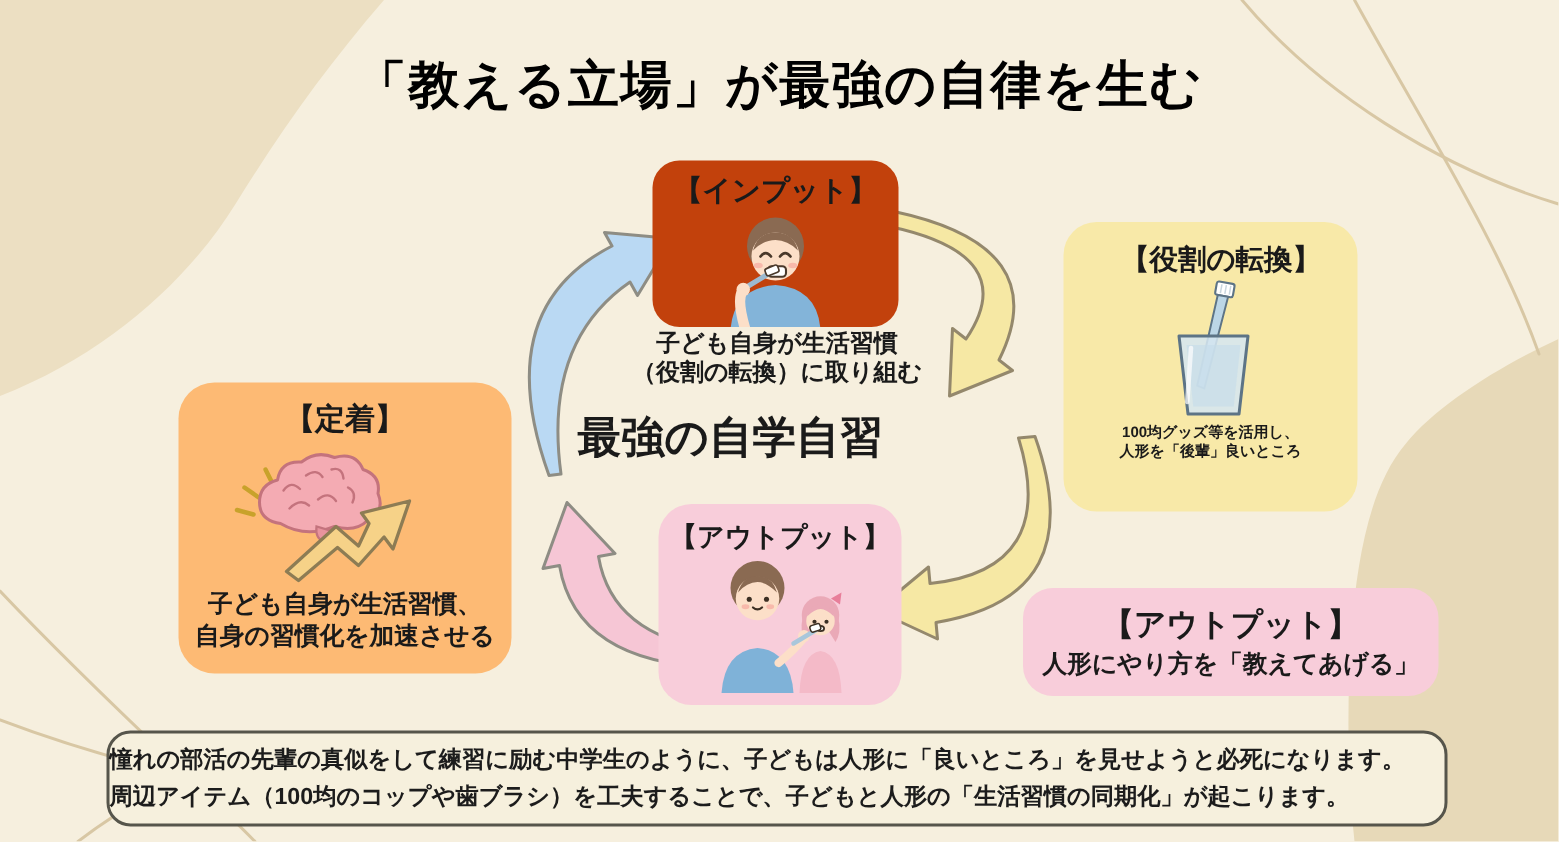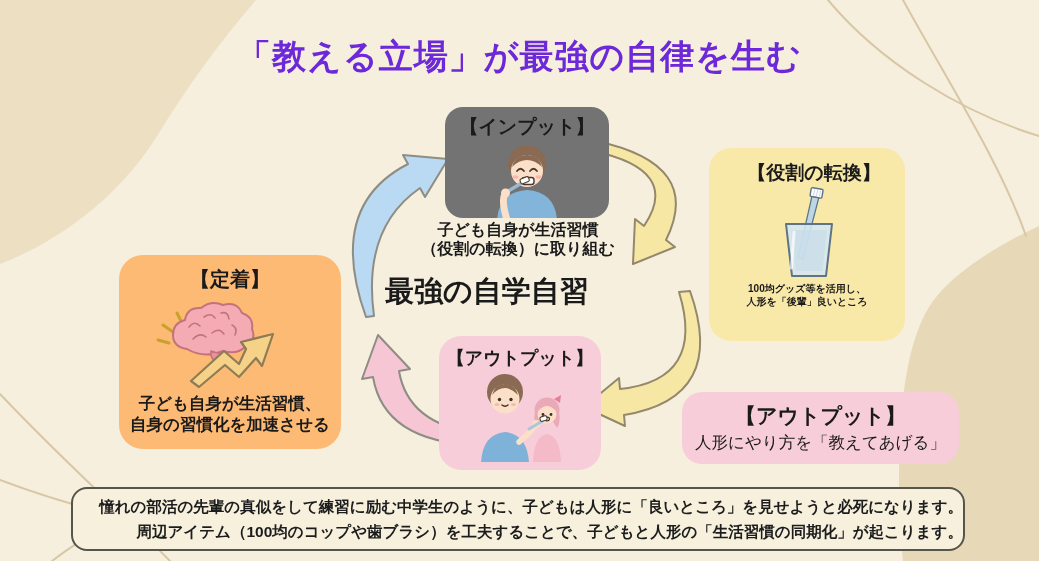--- a/index.html
+++ b/index.html
@@ -14,30 +14,30 @@
     position:relative; width:1039px; height:561px;
     background:#f6efde; overflow:hidden;
   }
   svg.bg-layer, svg.arrow-layer{
     position:absolute; left:0; top:0; width:1039px; height:561px;
     pointer-events:none;
   }
   .title{
     position:absolute; left:0; top:34px; width:100%;
     text-align:center; font-size:34px; font-weight:900;
-    letter-spacing:1px; color:#6d28d9;
+    letter-spacing:1px; color:#000000;
   }
   .card{
     position:absolute; display:flex; flex-direction:column;
     align-items:center; overflow:hidden;
   }
   .card-label{ font-weight:900; text-align:center; }
   .card-caption{ font-weight:800; text-align:center; }
-  .input-card{ left:445px; top:107px; width:164px; height:111px;
-    background:#737373; border-radius:18px;align-items:center; }
+  .input-card{ left:435px; top:107px; width:164px; height:111px;
+    background:#c2410c; border-radius:18px;align-items:center; }
   .input-card .card-label{ margin-top:7px; font-size:19px; }
   .input-caption{
     position:absolute; left:385px; top:221px; width:266px;
     text-align:center; font-size:16px; font-weight:800; line-height:1.18;
   }
   .center-caption{
     position:absolute; left:385px; top:272px; width:266px;
     text-align:left; font-size:29px; font-weight:900;
   }
   .role-card{ left:709px; top:148px; width:196px; height:193px;
@@ -50,25 +50,25 @@
   .retention-card .card-caption{ font-size:16.5px; line-height:1.3; }
   .output-card{ left:439px; top:336px; width:162px; height:134px;
     background:#f8cdda; border-radius:22px; }
   .output-card .card-label{ margin-top:10px; font-size:18px; }
   .output-note-card{
     position:absolute; left:682px; top:392px; width:277px; height:72px;
     background:#f8cdda; border-radius:20px;
     display:flex; flex-direction:column; justify-content:center; align-items:center;
   }
   .output-note-card .note-title{ font-size:21px; font-weight:900; }
-  .output-note-card .note-caption{ font-size:16.5px; font-weight:400; margin-top:2px; }
+  .output-note-card .note-caption{ font-size:16.5px; font-weight:700; margin-top:2px; }
   .footnote{
     position:absolute; left:71px; top:487px; width:894px; height:64px;
     border:2.5px solid #56554b; border-radius:16px; background:#f6f0dd;
-    display:flex; flex-direction:column; justify-content:center; align-items:flex-end;
+    display:flex; flex-direction:column; justify-content:center; align-items:flex-start;
     font-size:15.5px; font-weight:800; line-height:1.62; color:#1c1c1c;
   }
   .illus{ flex:0 0 auto; }
 </style>
 </head>
 <body>
 
 <div id="stage">
 
   <svg class="bg-layer" viewBox="0 0 1039 561">

